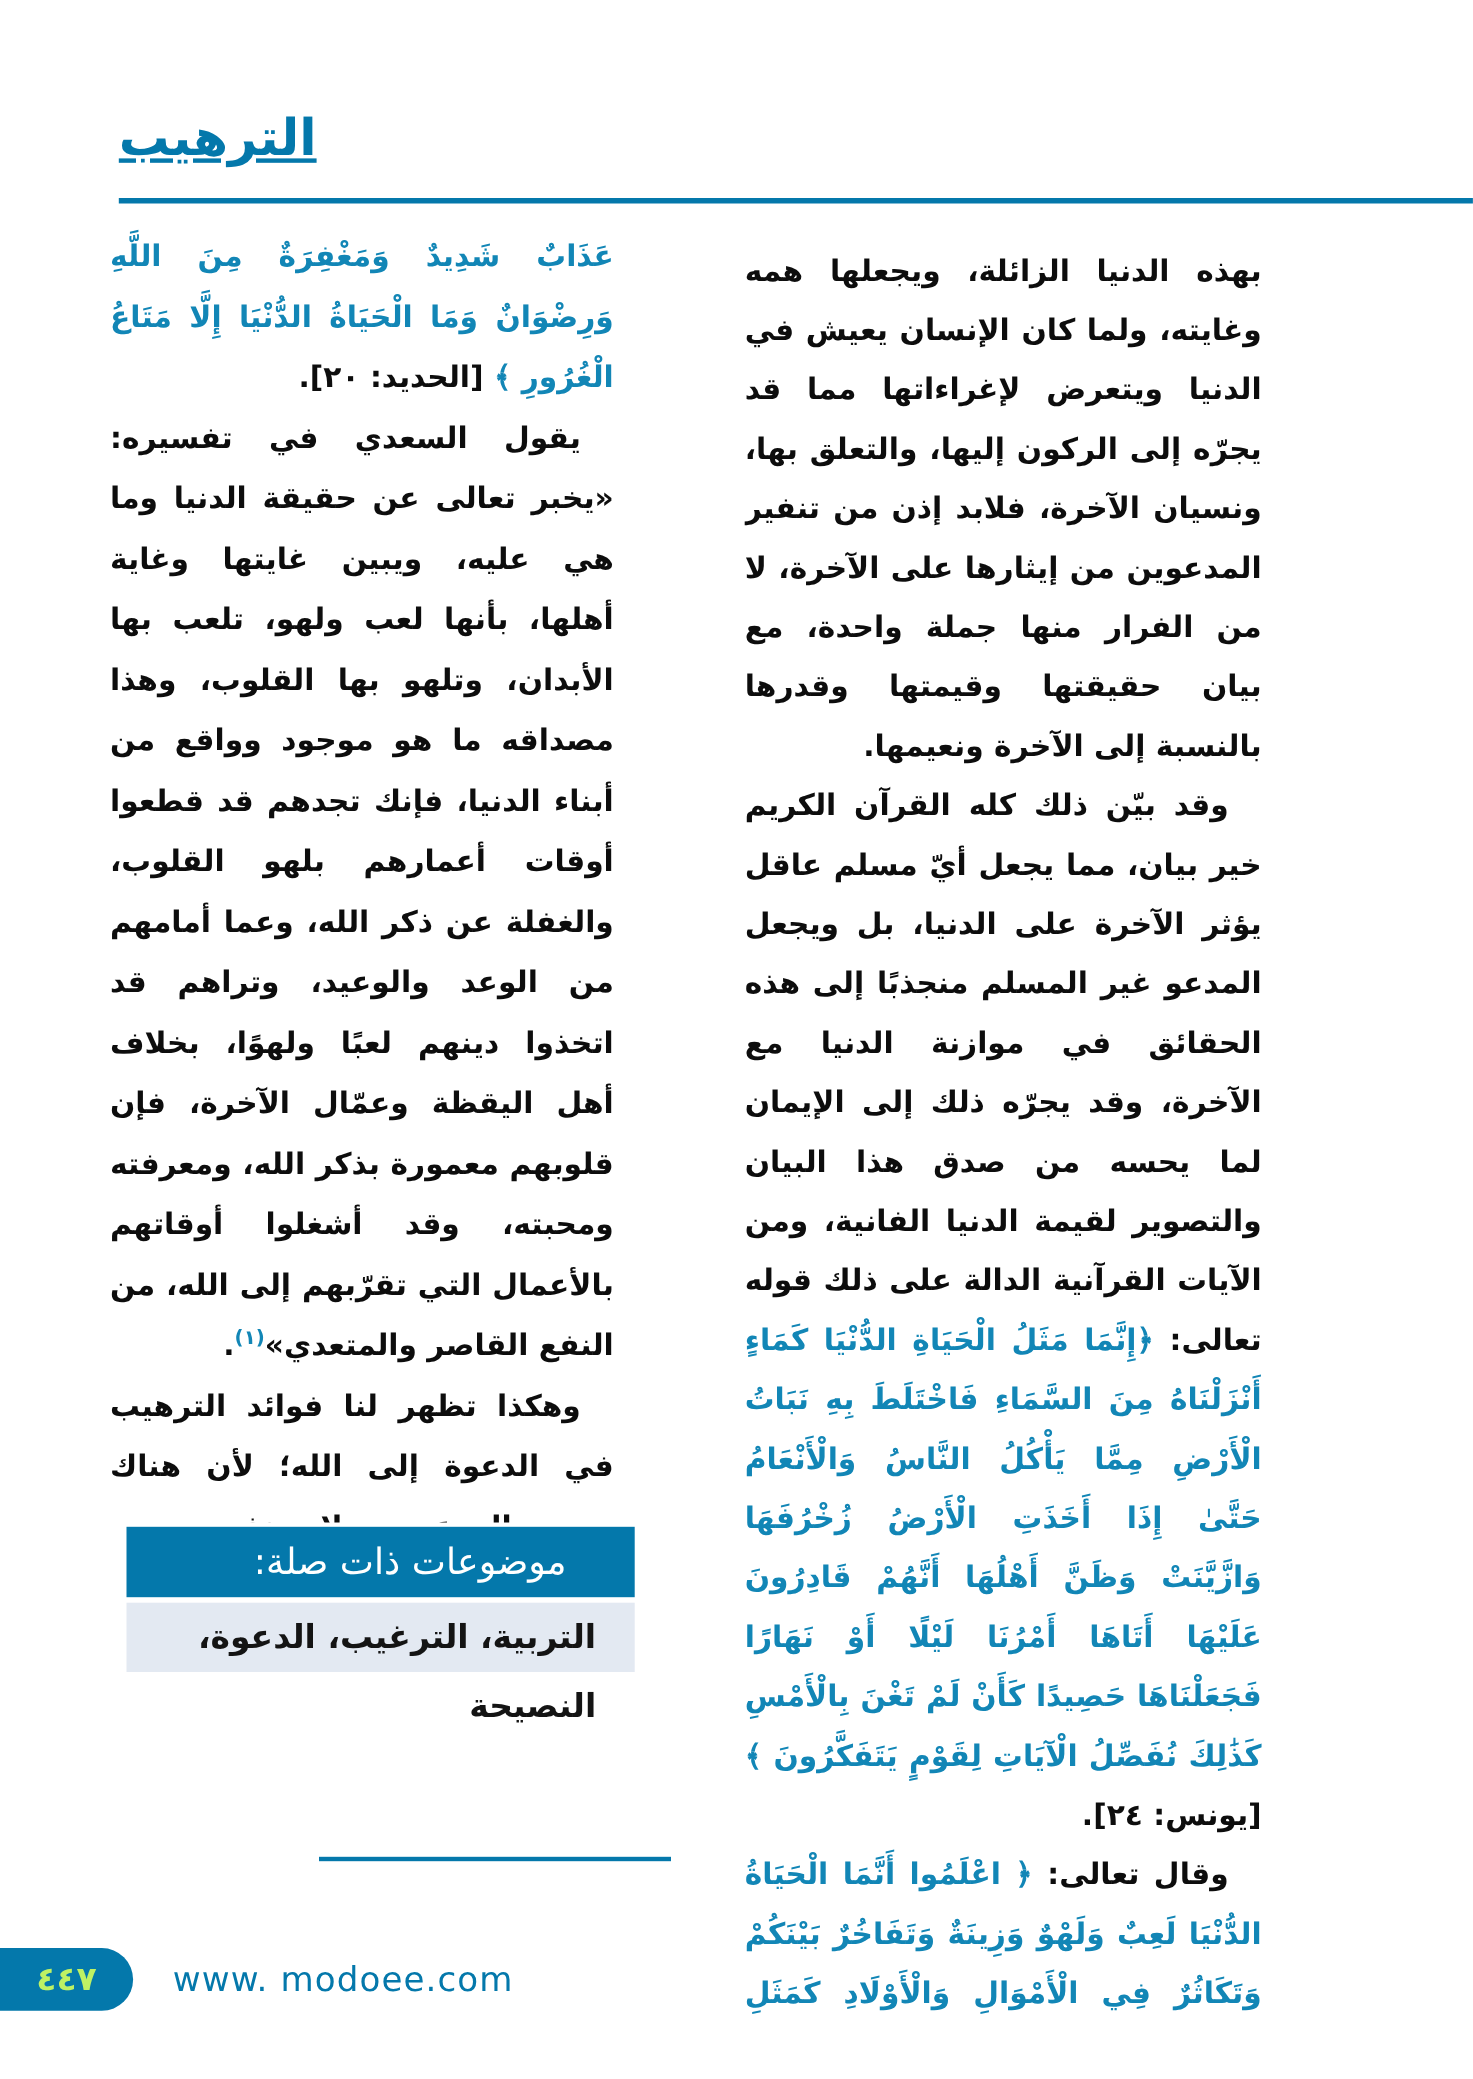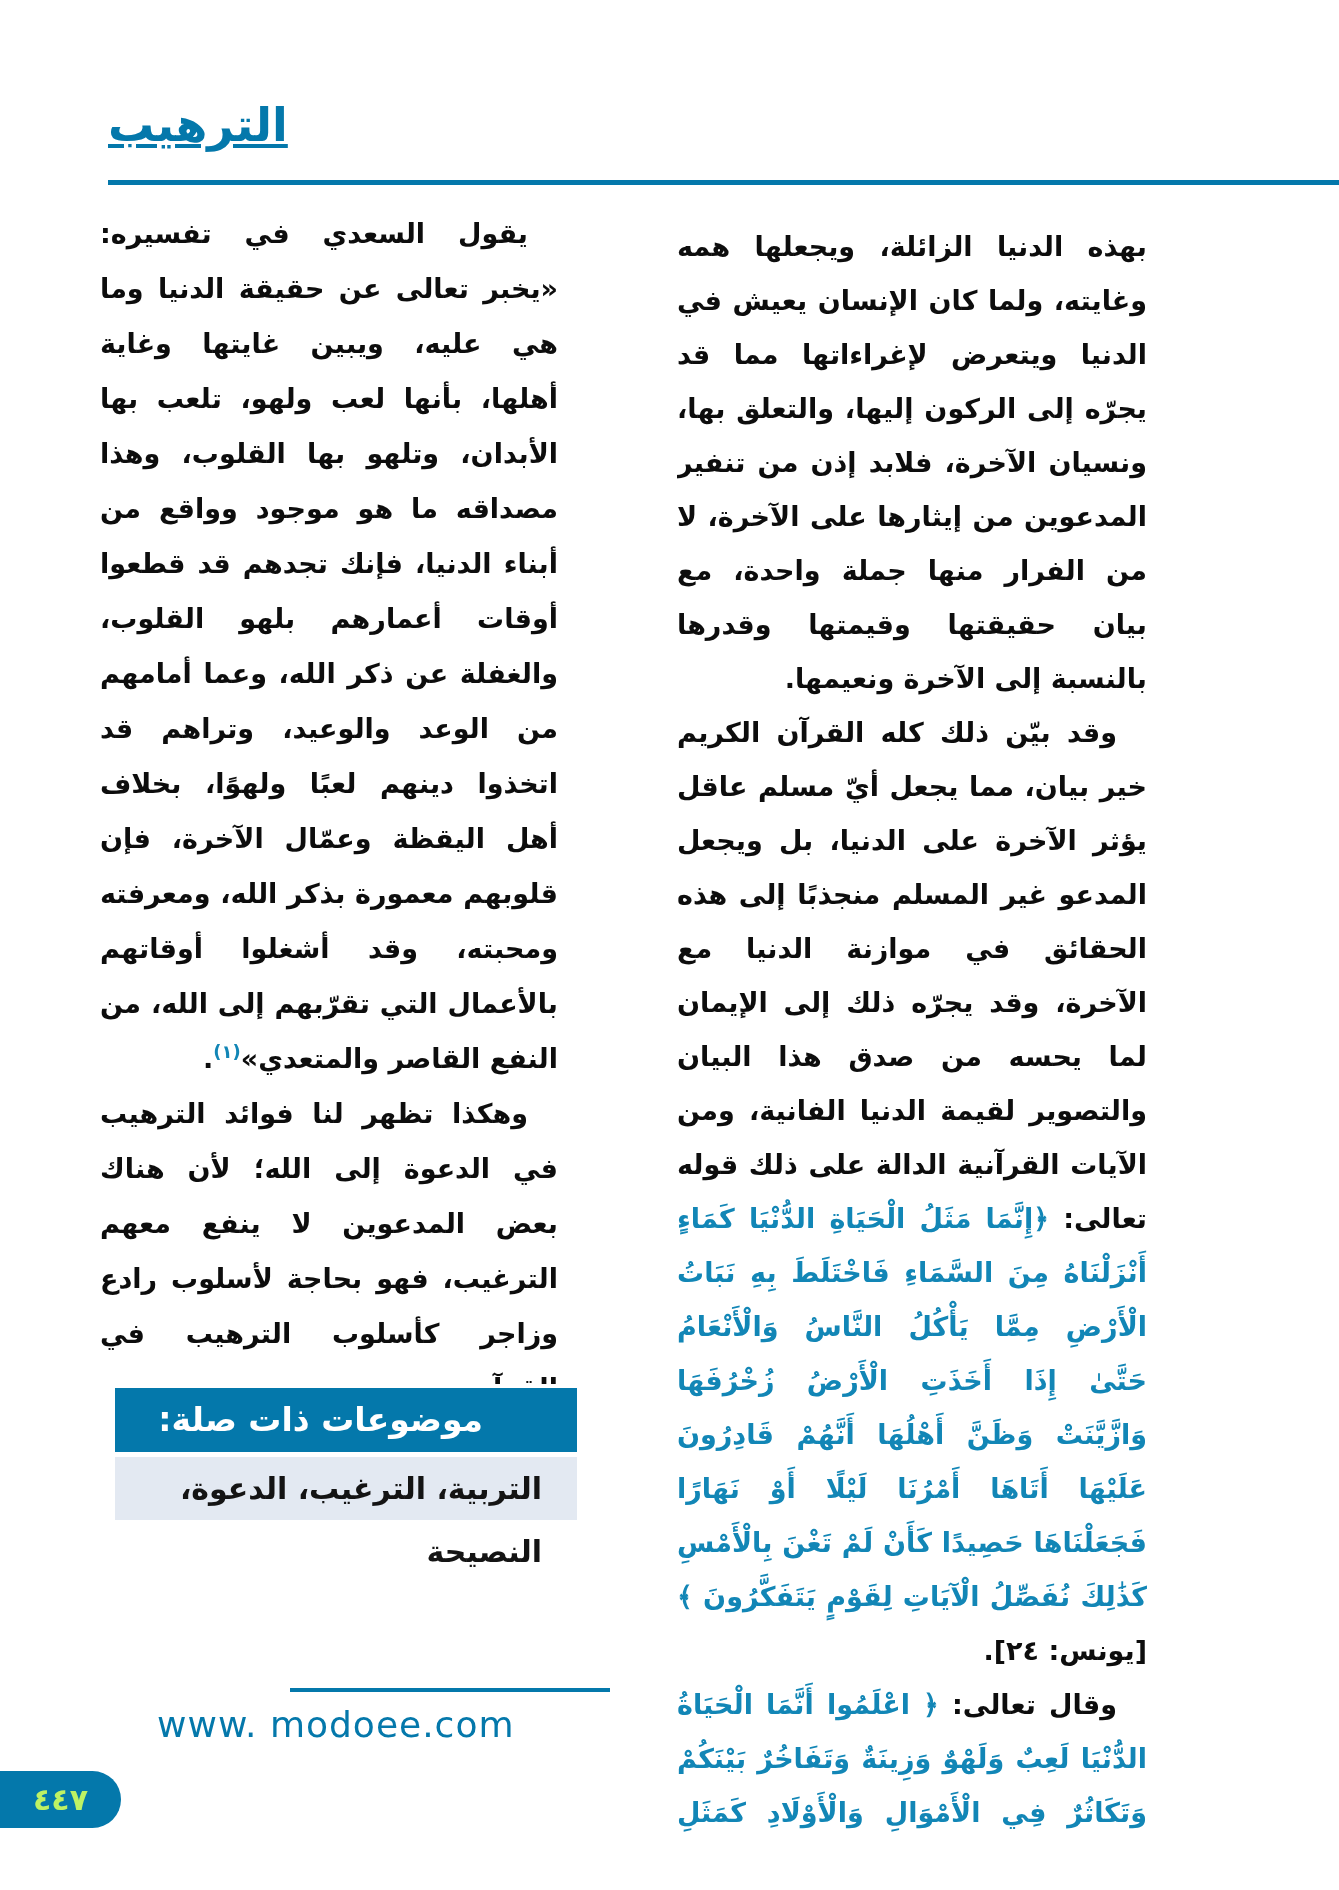--- a/index.html
+++ b/index.html
@@ -47,23 +47,23 @@
   .quran{color:var(--quran);}
   .fn-sup{
     color:var(--quran);
     font-size:18px;
     vertical-align:super;
     line-height:0;
   }
   .related-header{
     position:absolute;left:115px;top:1388px;width:462px;height:64px;
     background:var(--accent);
-    color:#ffffff;font-size:33px;font-weight:bold;
+    color:#ffffff;font-size:33px;font-weight:normal;
     line-height:64px;
-    padding-right:94px;box-sizing:border-box;
+    padding-right:62px;box-sizing:border-box;
   }
   .related-body{
     position:absolute;left:115px;top:1457px;width:462px;height:63px;
     background:var(--light_box);
     color:#141414;font-size:30px;font-weight:bold;
     line-height:63px;
     padding-right:35px;box-sizing:border-box;
   }
   .footnote-rule{
     position:absolute;left:290px;top:1688px;width:320px;height:4px;
@@ -76,22 +76,22 @@
   }
   .footnote .fn-marker{color:var(--quran);}
   .page-badge{
     position:absolute;left:0;top:1771px;width:121px;height:57px;
     background:var(--accent);
     border-radius:0 30px 30px 0;
     color:#bef264;font-size:30px;font-weight:bold;
     display:flex;align-items:center;justify-content:center;
   }
   .website{
-    position:absolute;left:157px;top:1704px;
-    font-size:36px;color:var(--accent);
+    position:absolute;left:157px;top:1782px;
+    font-size:31px;color:var(--accent);
     direction:ltr;font-weight:normal;
     letter-spacing:1px;
   }
 </style>
 </head>
 <body>
 
 <div class="page">
 
   <div class="page-title">الترهيب</div>
@@ -104,20 +104,23 @@
     </p>
     <p>
       <span>وقد بيّن ذلك كله القرآن الكريم خير بيان، مما يجعل أيّ مسلم عاقل يؤثر الآخرة على الدنيا، بل ويجعل المدعو غير المسلم منجذبًا إلى هذه الحقائق في موازنة الدنيا مع الآخرة، وقد يجرّه ذلك إلى الإيمان لما يحسه من صدق هذا البيان والتصوير لقيمة الدنيا الفانية، ومن الآيات القرآنية الدالة على ذلك قوله تعالى: </span><span class="quran">﴿إِنَّمَا مَثَلُ الْحَيَاةِ الدُّنْيَا كَمَاءٍ أَنْزَلْنَاهُ مِنَ السَّمَاءِ فَاخْتَلَطَ بِهِ نَبَاتُ الْأَرْضِ مِمَّا يَأْكُلُ النَّاسُ وَالْأَنْعَامُ حَتَّىٰ إِذَا أَخَذَتِ الْأَرْضُ زُخْرُفَهَا وَازَّيَّنَتْ وَظَنَّ أَهْلُهَا أَنَّهُمْ قَادِرُونَ عَلَيْهَا أَتَاهَا أَمْرُنَا لَيْلًا أَوْ نَهَارًا فَجَعَلْنَاهَا حَصِيدًا كَأَنْ لَمْ تَغْنَ بِالْأَمْسِ كَذَٰلِكَ نُفَصِّلُ الْآيَاتِ لِقَوْمٍ يَتَفَكَّرُونَ ﴾ </span><span>[يونس: ٢٤].</span>
     </p>
     <p>
       <span>وقال تعالى: </span><span class="quran">﴿ اعْلَمُوا أَنَّمَا الْحَيَاةُ الدُّنْيَا لَعِبٌ وَلَهْوٌ وَزِينَةٌ وَتَفَاخُرٌ بَيْنَكُمْ وَتَكَاثُرٌ فِي الْأَمْوَالِ وَالْأَوْلَادِ كَمَثَلِ غَيْثٍ أَعْجَبَ الْكُفَّارَ نَبَاتُهُ ثُمَّ يَهِيجُ فَتَرَاهُ مُصْفَرًّا ثُمَّ يَكُونُ حُطَامًا وَفِي الْآخِرَةِ</span>
     </p>
   </div>
 
   <div class="col col-left">
+    <p class="flush">
+      <span class="quran">عَذَابٌ شَدِيدٌ وَمَغْفِرَةٌ مِنَ اللَّهِ وَرِضْوَانٌ وَمَا الْحَيَاةُ الدُّنْيَا إِلَّا مَتَاعُ الْغُرُورِ ﴾ </span><span>[الحديد: ٢٠].</span>
+    </p>
     <p>
       <span>يقول السعدي في تفسيره: «يخبر تعالى عن حقيقة الدنيا وما هي عليه، ويبين غايتها وغاية أهلها، بأنها لعب ولهو، تلعب بها الأبدان، وتلهو بها القلوب، وهذا مصداقه ما هو موجود وواقع من أبناء الدنيا، فإنك تجدهم قد قطعوا أوقات أعمارهم بلهو القلوب، والغفلة عن ذكر الله، وعما أمامهم من الوعد والوعيد، وتراهم قد اتخذوا دينهم لعبًا ولهوًا، بخلاف أهل اليقظة وعمّال الآخرة، فإن قلوبهم معمورة بذكر الله، ومعرفته ومحبته، وقد أشغلوا أوقاتهم بالأعمال التي تقرّبهم إلى الله، من النفع القاصر والمتعدي»</span><sup class="fn-sup">(١)</sup><span>.</span>
     </p>
     <p>
       <span>وهكذا تظهر لنا فوائد الترهيب في الدعوة إلى الله؛ لأن هناك بعض المدعوين لا ينفع معهم الترغيب، فهو بحاجة لأسلوب رادع وزاجر كأسلوب الترهيب في القرآن.</span>
     </p>
   </div>
 
   <div class="related-header">موضوعات ذات صلة:</div>
   <div class="related-body">التربية، الترغيب، الدعوة، النصيحة</div>

